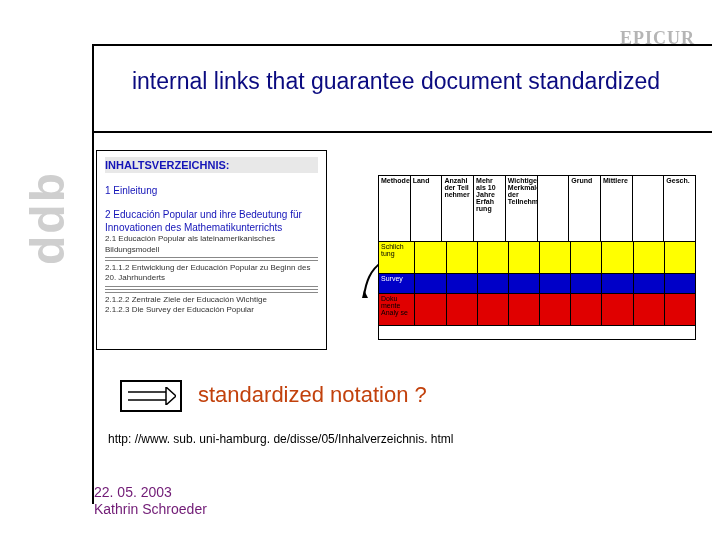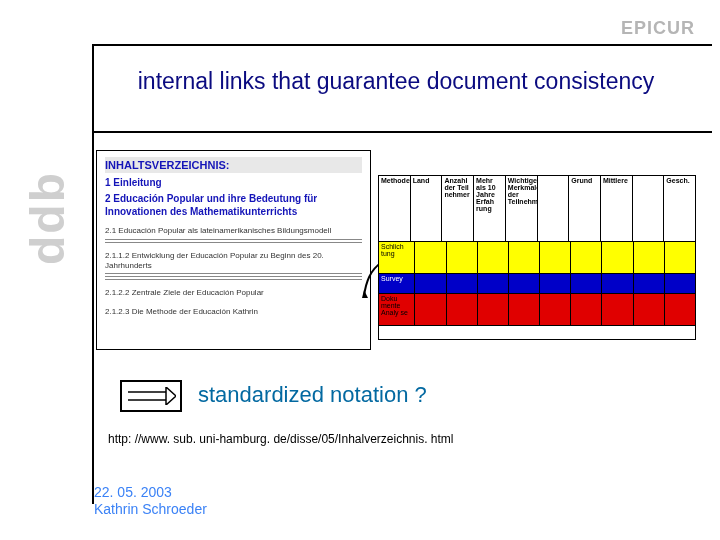--- a/index.html
+++ b/index.html
@@ -6,26 +6,27 @@
       margin: 0;
       padding: 0;
       width: 720px;
       height: 540px;
       font-family: Arial, sans-serif;
       background: #fff;
       position: relative;
     }
     .epicur {
       position: absolute;
-      top: 18px;
+      top: 28px;
       right: 25px;
       color: #b5b5b5;
       font-weight: bold;
       font-size: 18px;
       letter-spacing: 1px;
+      font-family: Liberation Serif, serif;
     }
     .hr-top {
       position: absolute;
       top: 44px;
       left: 92px;
       width: 620px;
       height: 2px;
       background: #000;
     }
     .title-block {
@@ -62,47 +63,47 @@
       transform-origin: left top;
       font-size: 48px;
       font-weight: bold;
       color: #cfcfcf;
       letter-spacing: 2px;
     }
     .toc-img {
       position: absolute;
       top: 150px;
       left: 96px;
-      width: 275px;
+      width: 231px;
       height: 200px;
       background: #fff;
       border: 1px solid #000;
       padding: 6px 8px;
       box-sizing: border-box;
       overflow: hidden;
       font-size: 9px;
       line-height: 1.3;
     }
     .toc-head {
       background: #e8e8e8;
       color: #1414b8;
       font-weight: bold;
       font-size: 11px;
       padding: 1px 0;
     }
     .toc-bold {
       color: #1414b8;
-      font-weight: bold;
+      font-weight: normal;
       font-size: 10px;
-      margin-top: 3px;
+      margin-top: 11px;
     }
     .toc-line {
       color: #333;
       font-size: 8px;
-      margin-top: 8px;
+      margin-top: 0;
     }
     .toc-hr { border-top:1px solid #888; margin:2px 0; }
     .table-img {
       position: absolute;
       top: 175px;
       left: 378px;
       width: 318px;
       height: 165px;
       border: 1px solid #000;
       font-size: 7px;
@@ -133,66 +134,66 @@
       border: 2px solid #000;
       display:flex;
       align-items:center;
     }
     .arrow-block svg { width:50px; height:18px; margin-left:4px; }
     .notation {
       position: absolute;
       top: 382px;
       left: 198px;
       font-size: 22px;
-      color: #0369a1;
+      color: #c2410c;
       text-align: center;
     }
     .url {
       position: absolute;
       top: 432px;
       left: 108px;
       font-size: 12px;
       color: #000;
     }
     .footer {
       position: absolute;
       top: 484px;
       left: 94px;
       font-size: 14px;
-      color: #3b82f6;
+      color: #701a75;
       line-height: 1.2;
     }
   </style>
 </head>
 <body>
 
 <div class="epicur">EPICUR</div>
 <div class="hr-top"></div>
 <div class="vr-left"></div>
 
 <div class="title-block">
-  <div>internal links that guarantee document consistency</div>
+  <div>internal links that guarantee document standardized</div>
 </div>
 <div class="hr-title"></div>
 
 <div class="logo">ddb</div>
 
 <div class="toc-img">
   <div class="toc-head">INHALTSVERZEICHNIS:</div>
   <div class="toc-bold">1 Einleitung</div>
   <div class="toc-bold">2 Educación Popular und ihre Bedeutung für Innovationen des Mathematikunterrichts</div>
   <div class="toc-line">2.1 Educación Popular als lateinamerikanisches Bildungsmodell</div>
   <div class="toc-hr"></div>
   <div class="toc-hr"></div>
   <div class="toc-line">2.1.1.2 Entwicklung der Educación Popular zu Beginn des 20. Jahrhunderts</div>
   <div class="toc-hr"></div>
   <div class="toc-hr"></div>
   <div class="toc-hr"></div>
-  <div class="toc-line">2.1.2.2 Zentrale Ziele der Educación Popular</div>
-  <div class="toc-line">2.1.2.3 Die Methode der Educación Kathrin</div>
+  <div class="toc-line">2.1.2.2 Zentrale Ziele der Educación Wichtige</div>
+  <div class="toc-line">2.1.2.3 Die Survey der Educación Popular</div>
 </div>
 
 <div class="arrow-curve">
   <svg viewBox="0 0 24 40">
       <path d="M20 2 C 8 10 4 22 2 36" stroke="#000" stroke-width="2" fill="none"></path>
       <polygon points="0,38 6,38 2,30" fill="#000"></polygon>
     </svg>
 </div>
 
 <div class="table-img">

